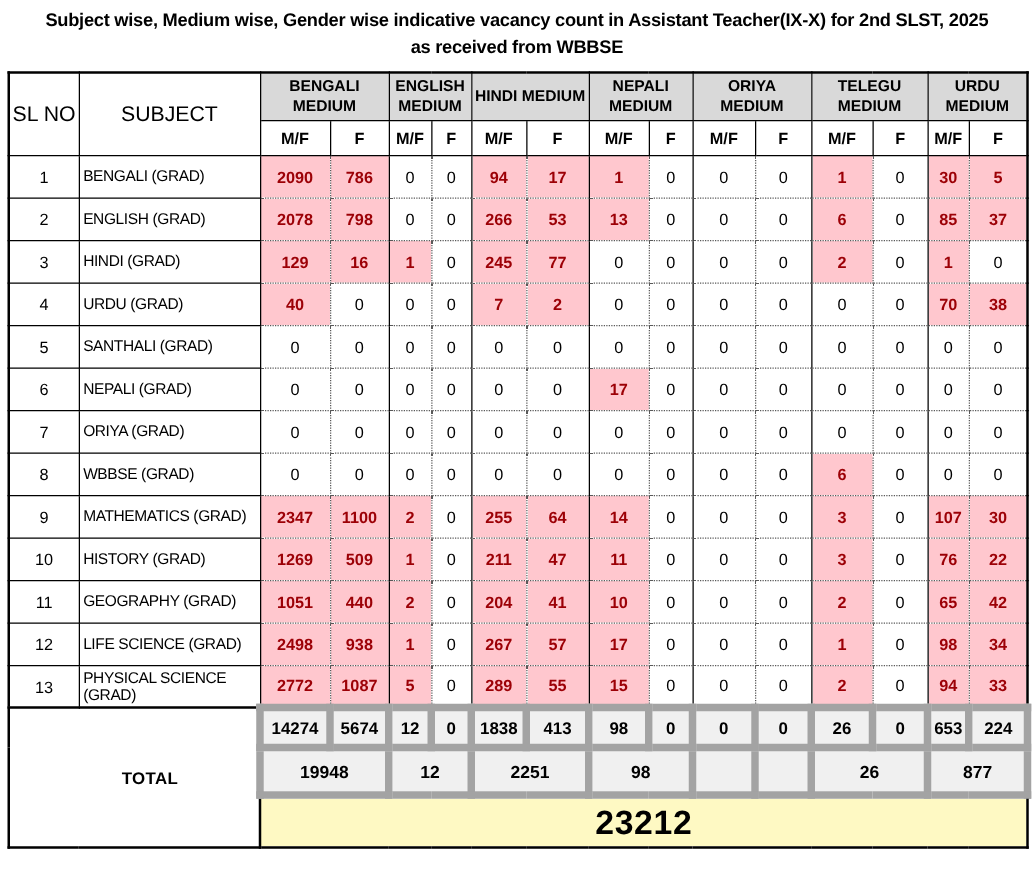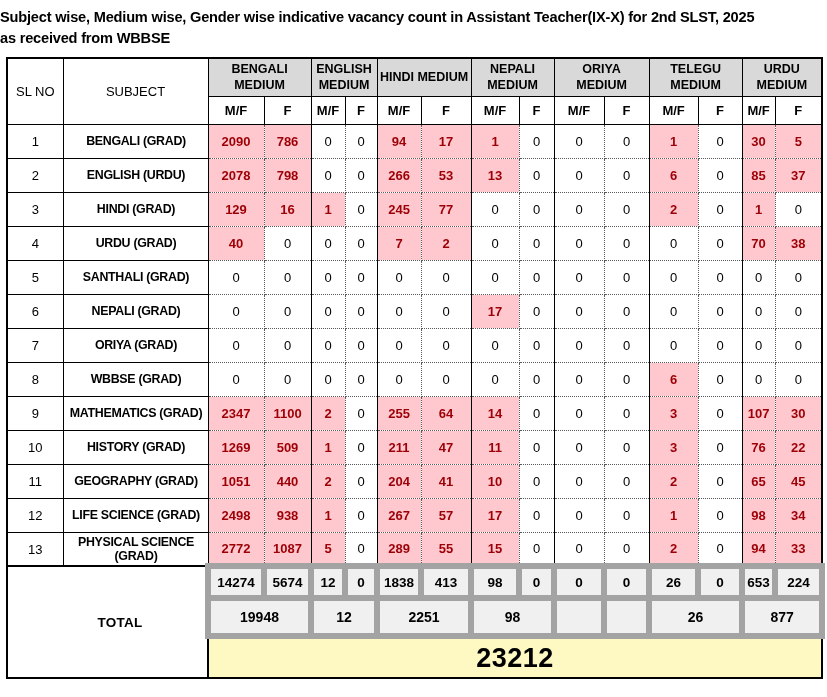--- a/index.html
+++ b/index.html
@@ -2,45 +2,45 @@
 <html style="--hl-bg: #FFC7CE; --hl-text: #9C0006; --header-bg: #D9D9D9; --tot-bg: #F0F0F0;"><head>
 <meta charset="utf-8">
 <style>
   html,body{margin:0;padding:0;background:#fff;}
   .page{
     width:827px;height:697px;background:#fff;overflow:hidden;
     font-family:"Liberation Sans","DejaVu Sans",sans-serif;color:#000;
     box-sizing:border-box;
   }
   .title{
-    padding-top:7px;text-align:left;font-weight:bold;font-size:14.6px;line-height:1.42;
+    padding-top:7px;text-align:center;font-weight:bold;font-size:14.6px;line-height:1.42;
     letter-spacing:-0.2px;
   }
   table{
     border-collapse:collapse;table-layout:fixed;width:815px;
     margin:9px 0 0 6px;
     border:2.5px solid #000;
   }
   th,td{
     box-sizing:border-box;overflow:hidden;
     font-size:13px;text-align:center;vertical-align:middle;padding:1px 2px;
   }
   
   thead th{border:1.5px solid #000;font-weight:bold;}
   th.medium{background:var(--header-bg);font-size:12.5px;line-height:1.25;border-bottom:1.5px solid #000;}
-  th.corner{background:#fff;font-weight:normal;font-size:13px;}
+  th.corner{background:#fff;font-weight:normal;font-size:17px;}
   th.sub{background:#fff;font-size:13px;}
   tr.hdr1{height:38px;}
   tr.hdr2{height:28px;margin-left:36px;}
   
   tbody tr.datarow{height:34px;}
   td.sl{border:1.5px solid #000;font-size:13px;}
   td.subject{
     border:1.5px solid #000;border-right:1.5px solid #000;
-    text-align:center;font-size:12.4px;letter-spacing:-0.3px;line-height:1.15;padding-left:3px;font-weight:bold;
+    text-align:left;font-size:12.4px;letter-spacing:-0.3px;line-height:1.15;padding-left:3px;
   }
   td.num{border:1px dotted #595959;font-size:13px;}
   td.grpstart{border-left:1.8px solid #000;}
   th.grpstart{border-left:1.8px solid #000;}
   td.hl{background:var(--hl-bg);color:var(--hl-text);font-weight:600;}
   
   tr.row-subtotal{height:32px;}
   tr.row-mediumtotal{height:38px;}
   tr.row-grand{height:42px;}
   td.tot{
@@ -127,21 +127,21 @@
           <td class="num">0</td>
           <td class="num grpstart">0</td>
           <td class="num">0</td>
           <td class="num grpstart hl">1</td>
           <td class="num">0</td>
           <td class="num grpstart hl">30</td>
           <td class="num hl">5</td>
         </tr>
         <tr class="datarow">
           <td class="sl">2</td>
-          <td class="subject">ENGLISH (URDU)</td>
+          <td class="subject">ENGLISH (GRAD)</td>
           <td class="num grpstart hl">2078</td>
           <td class="num hl">798</td>
           <td class="num grpstart">0</td>
           <td class="num">0</td>
           <td class="num grpstart hl">266</td>
           <td class="num hl">53</td>
           <td class="num grpstart hl">13</td>
           <td class="num">0</td>
           <td class="num grpstart">0</td>
           <td class="num">0</td>
@@ -303,21 +303,21 @@
           <td class="num">0</td>
           <td class="num grpstart hl">204</td>
           <td class="num hl">41</td>
           <td class="num grpstart hl">10</td>
           <td class="num">0</td>
           <td class="num grpstart">0</td>
           <td class="num">0</td>
           <td class="num grpstart hl">2</td>
           <td class="num">0</td>
           <td class="num grpstart hl">65</td>
-          <td class="num hl">45</td>
+          <td class="num hl">42</td>
         </tr>
         <tr class="datarow">
           <td class="sl">12</td>
           <td class="subject">LIFE SCIENCE (GRAD)</td>
           <td class="num grpstart hl">2498</td>
           <td class="num hl">938</td>
           <td class="num grpstart hl">1</td>
           <td class="num">0</td>
           <td class="num grpstart hl">267</td>
           <td class="num hl">57</td>

